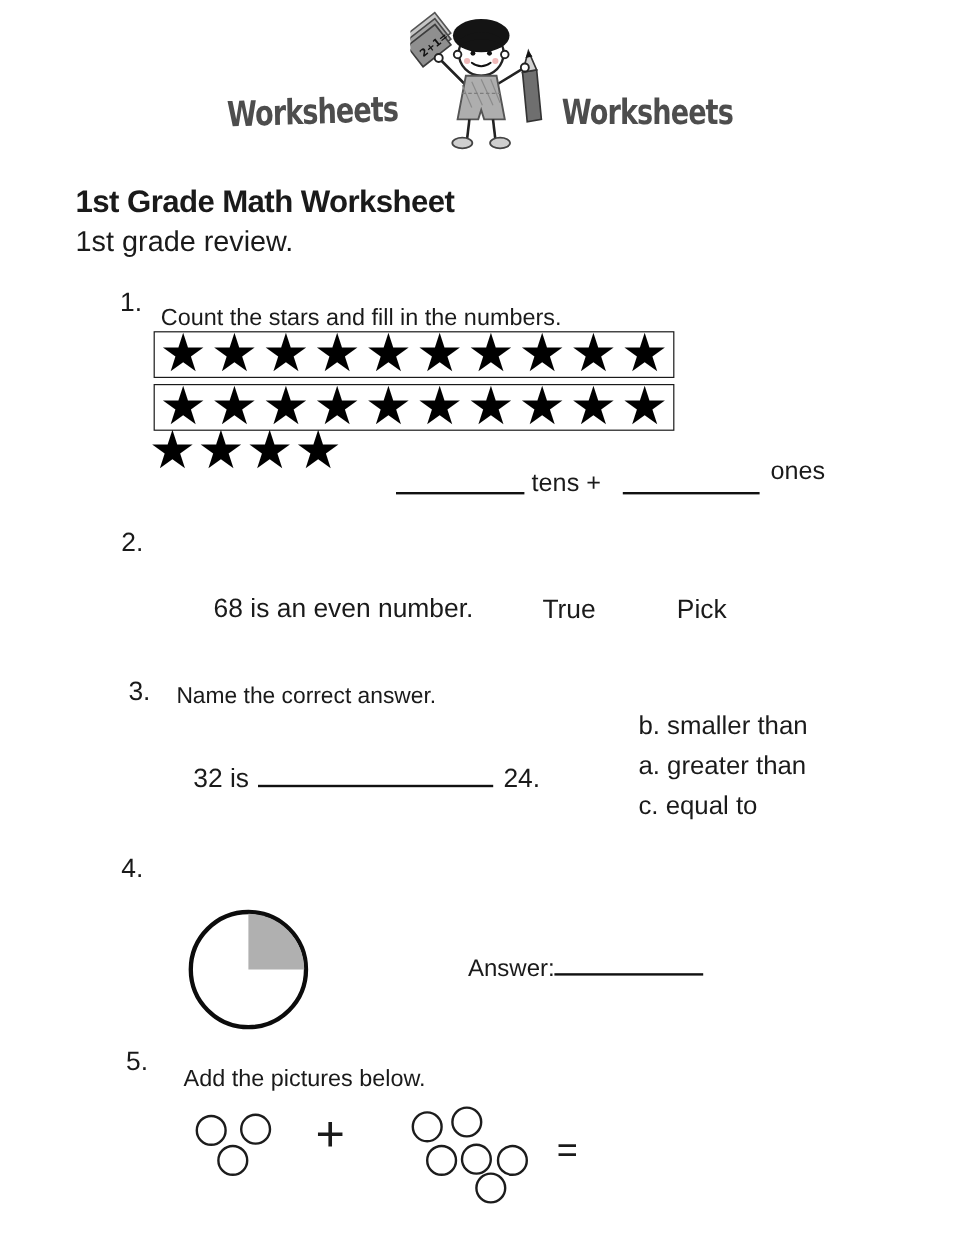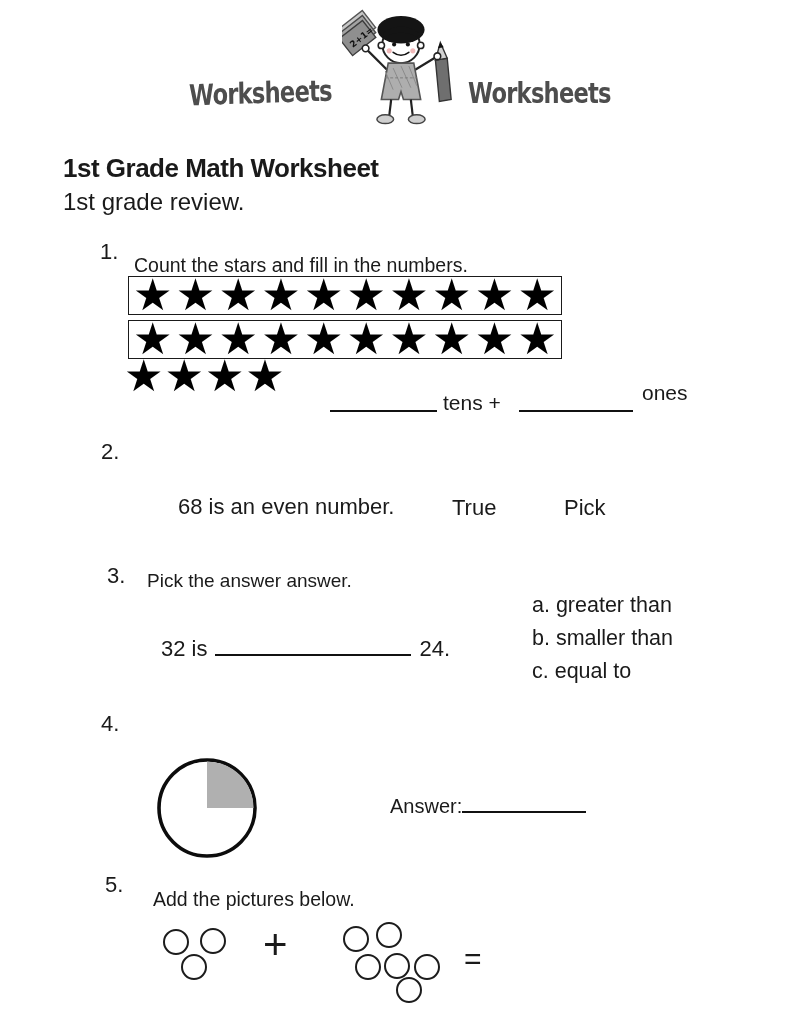--- a/index.html
+++ b/index.html
@@ -173,27 +173,27 @@
   <div class="abs tens-label">tens +</div>
   <div class="abs blank blank-ones"></div>
   <div class="abs ones-label">ones</div>
 
   <div class="abs qnum" style="left:101px;top:439px;">2.</div>
   <div class="abs q2-statement">68 is an even number.</div>
   <div class="abs q2-true">True</div>
   <div class="abs q2-false">Pick</div>
 
   <div class="abs qnum" style="left:107px;top:563px;">3.</div>
-  <div class="abs qprompt" style="left:147px;top:558px;font-size:19px;">Pick the answer answer.</div>
+  <div class="abs qprompt" style="left:147px;top:558px;font-size:19px;">Name the correct answer.</div>
   <div class="abs q3-line">
     <span>32 is</span><span class="blank q3-blank"></span><span>24.</span>
   </div>
   <div class="abs q3-choices">
+    <div>b. smaller than</div>
     <div>a. greater than</div>
-    <div>b. smaller than</div>
     <div>c. equal to</div>
   </div>
 
   <div class="abs qnum" style="left:101px;top:711px;">4.</div>
   <svg class="abs q4-circle" width="108" height="108" viewBox="0 0 108 108">
     <circle cx="54" cy="54" r="48" fill="#ffffff" stroke="#0c0c0c" stroke-width="3.6"></circle>
     <path d="M54,54 L54,7.5 A46.5,46.5 0 0 1 100.5,54 Z" fill="#b0b0b0"></path>
   </svg>
   <div class="abs q4-answer">
     <span>Answer:</span><span class="blank" style="width:124px;height:18px;"></span>

